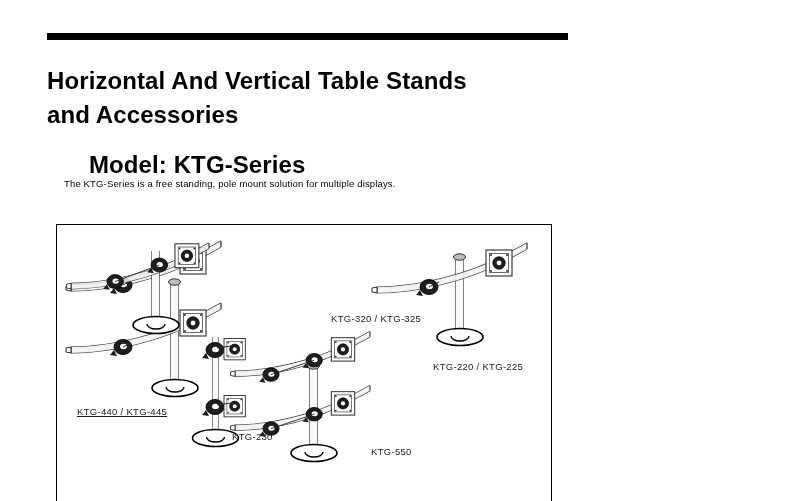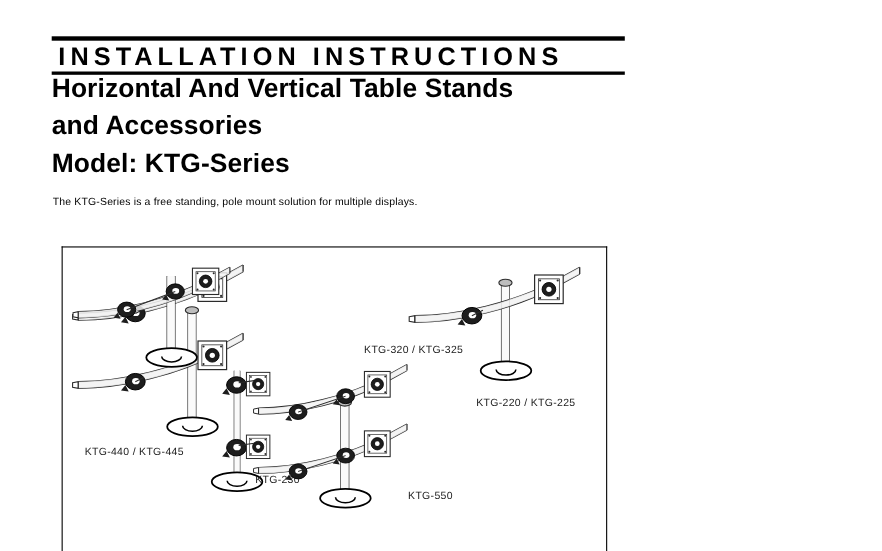--- a/index.html
+++ b/index.html
@@ -49,25 +49,25 @@
     position: absolute;
     left: 47px;
     font-size: 24px;
     font-weight: bold;
     letter-spacing: 0.1px;
     white-space: nowrap;
     margin: 0;
   }
   #subhead-1 { top: 67px; }
   #subhead-2 { top: 101px; text-align: center; }
-  #subhead-3 { top: 135px; }
+  #subhead-3 { top: 151px; margin-left: 42px; }
 
   #intro-text {
     position: absolute;
-    left: 48px;
+    left: 64px;
     top: 178px;
     font-size: 9.5px;
     letter-spacing: 0.15px;
     white-space: nowrap;
     margin: 0;
   }
 
   
   #diagram-panel {
     position: absolute;
@@ -92,21 +92,20 @@
     letter-spacing: 0.3px;
     white-space: nowrap;
     color: #1a1a1a;
   }
 </style>
 </head>
 <body>
 
 <div id="title-block">
   <div id="rule-top"></div>
-  <h1 id="doc-title">INSTALLATION INSTRUCTIONS</h1>
   <div id="rule-bottom"></div>
 </div>
 
 <h2 class="subhead" id="subhead-1">Horizontal And Vertical Table Stands</h2>
 <h2 class="subhead" id="subhead-2">and Accessories</h2>
 <h2 class="subhead" id="subhead-3">Model: KTG-Series</h2>
 
 <p id="intro-text">The KTG-Series is a free standing, pole mount solution for multiple displays.</p>
 
 <div id="diagram-panel">
@@ -236,19 +235,19 @@
       <g transform="translate(178,164) scale(0.9)">
         <use href="#beam"></use>
         <use href="#joint-hub" x="40" y="44"></use>
         <use href="#joint-hub" x="88" y="28"></use>
         <use href="#vesa-plate" x="120" y="16"></use>
         <path d="M40 44 L 88 28" stroke="#2b2b2b" stroke-width="1"></path>
       </g>
     </g>
   </svg>
 
-  <span class="prod-label" style="left:20px;  top:181px;">KTG-440 / KTG-445</span>
+  <span class="prod-label" style="left:20px;  top:181px;text-decoration:underline;">KTG-440 / KTG-445</span>
   <span class="prod-label" style="left:175px; top:206px;">KTG-230</span>
   <span class="prod-label" style="left:274px; top:88px;">KTG-320 / KTG-325</span>
   <span class="prod-label" style="left:376px; top:136px;text-align:center;">KTG-220 / KTG-225</span>
   <span class="prod-label" style="left:314px; top:221px;">KTG-550</span>
 
 </div>
 
 </body></html>

